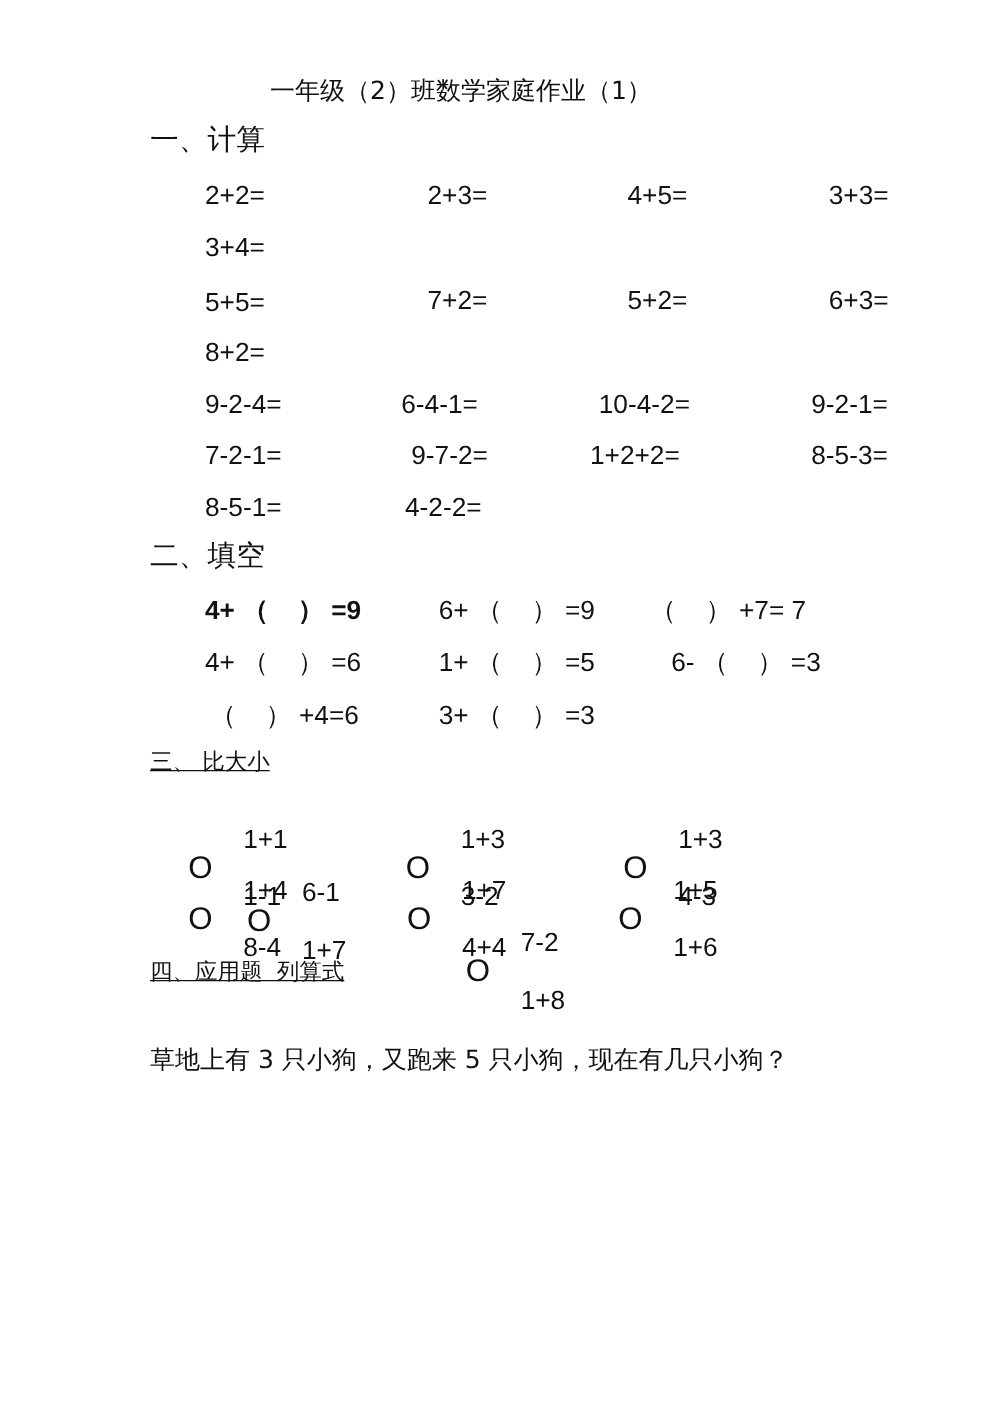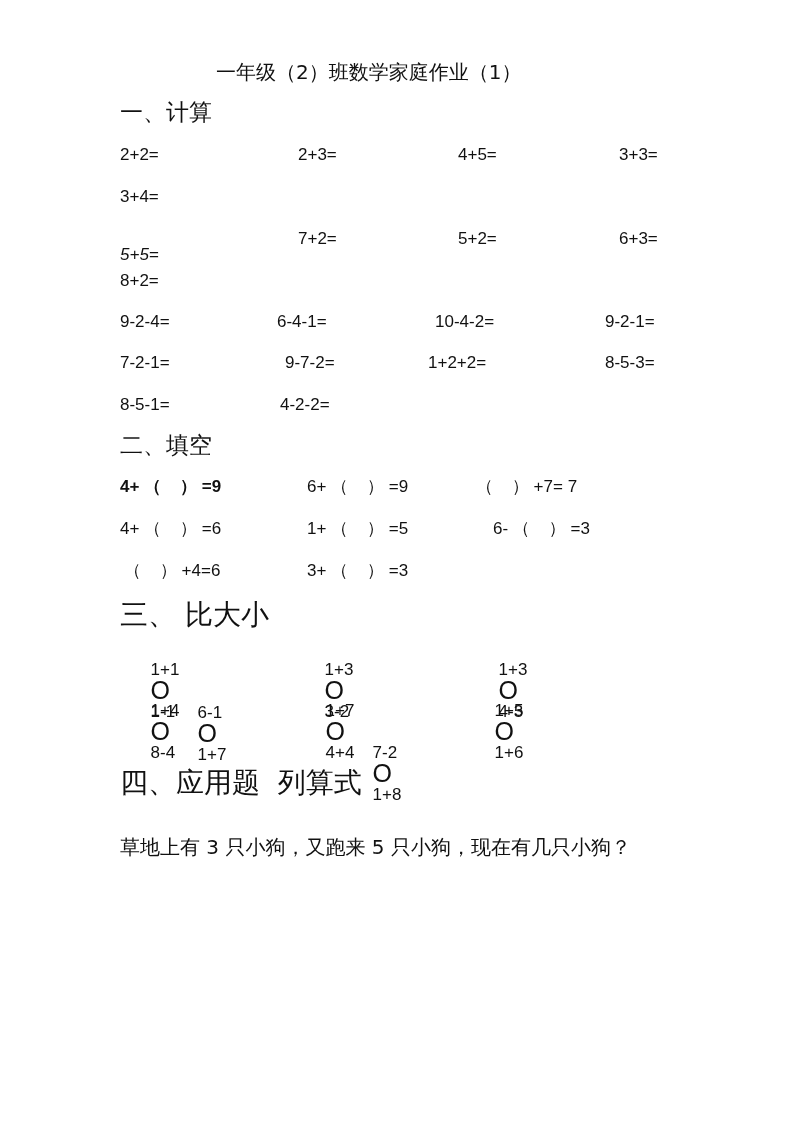--- a/index.html
+++ b/index.html
@@ -1,43 +1,43 @@
 <!DOCTYPE html>
 <html><head>
 <meta charset="utf-8">
 <style>
   html, body { margin:0; padding:0; background:#ffffff; }
   body { width:793px; height:1122px; position:relative; overflow:hidden;
          font-family:"DejaVu Sans", "Liberation Sans", sans-serif; color:#111111; }
   .abs { position:absolute; white-space:pre; line-height:1; }
   .title { font-size:20px; }
   .h1 { font-size:23px; }
-  .h2 { font-size:28px; }
-  .eq { font-family:"Liberation Sans", sans-serif; font-size:17px; }
+  .h2 { font-size:18px;text-decoration:underline; }
+  .eq { font-family:"Liberation Sans", sans-serif; font-size:21px;margin-left:44px; }
   .circ { font-family:"Liberation Sans", sans-serif; font-size:25px; }
   .body { font-size:20px;margin-top:26px; }
 </style>
 </head>
 <body>
 
 <div>
 
   <div class="abs title" style="left:216px; top:62px;">一年级（2）班数学家庭作业（1）</div>
 
   <div>
     <div class="abs h1" style="left:120px; top:101px;">一、计算</div>
 
     <div class="abs eq" style="left:120px; top:146px;">2+2=</div>
     <div class="abs eq" style="left:298px; top:146px;">2+3=</div>
     <div class="abs eq" style="left:458px; top:146px;">4+5=</div>
     <div class="abs eq" style="left:619px; top:146px;">3+3=</div>
 
     <div class="abs eq" style="left:120px; top:188px;">3+4=</div>
 
-    <div class="abs eq" style="left:120px; top:246px;font-style:italic;">5+5=</div>
+    <div class="abs eq" style="left:120px; top:232px;">5+5=</div>
     <div class="abs eq" style="left:298px; top:230px;">7+2=</div>
     <div class="abs eq" style="left:458px; top:230px;">5+2=</div>
     <div class="abs eq" style="left:619px; top:230px;">6+3=</div>
 
     <div class="abs eq" style="left:120px; top:272px;">8+2=</div>
 
     <div class="abs eq" style="left:120px; top:313px;">9-2-4=</div>
     <div class="abs eq" style="left:277px; top:313px;">6-4-1=</div>
     <div class="abs eq" style="left:435px; top:313px;">10-4-2=</div>
     <div class="abs eq" style="left:605px; top:313px;">9-2-1=</div>

